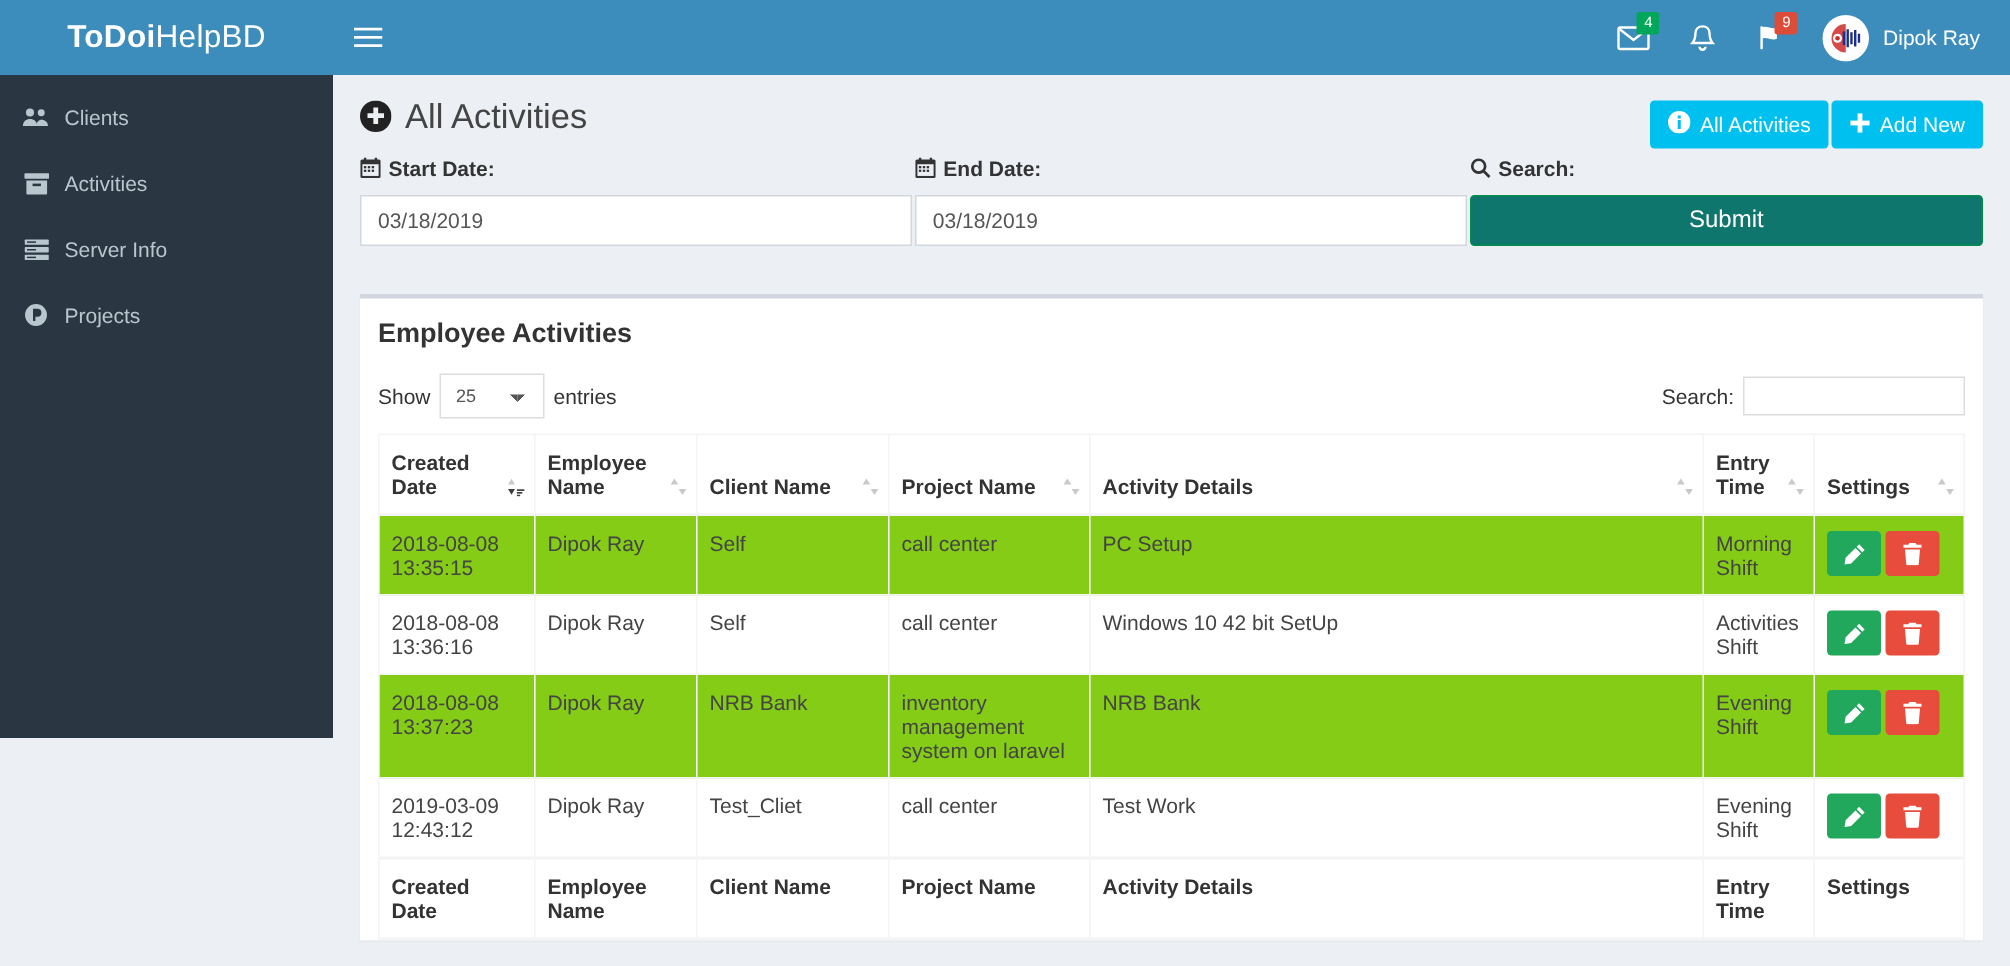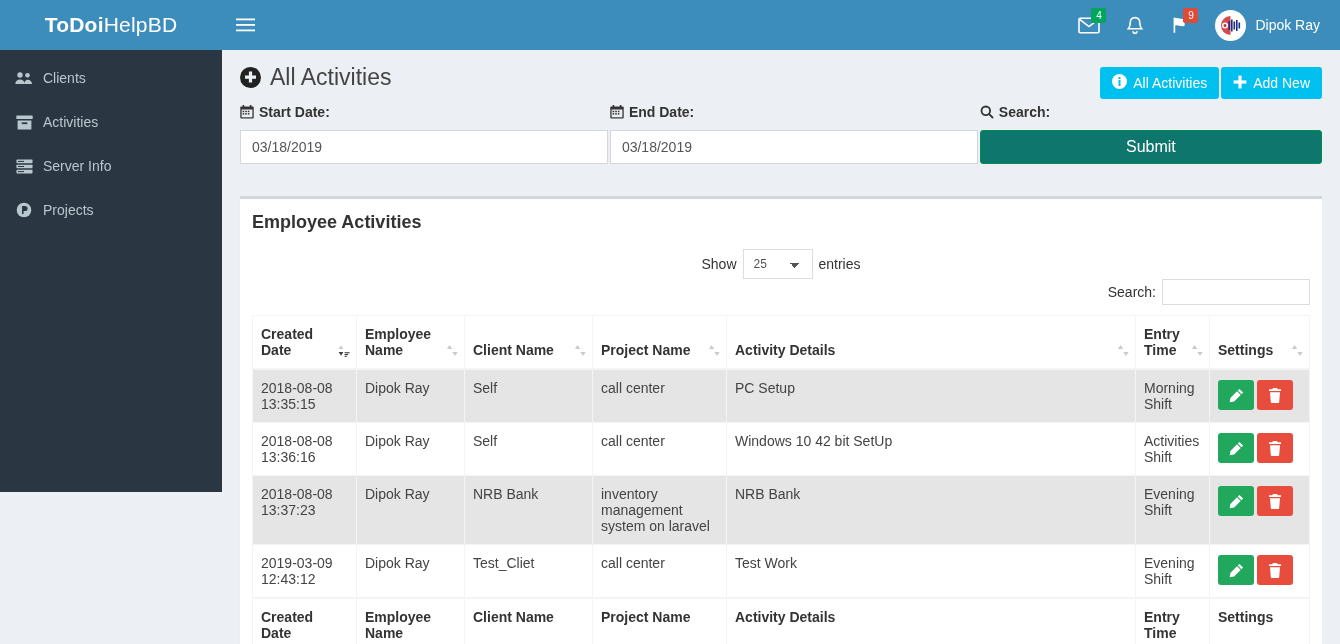--- a/index.html
+++ b/index.html
@@ -188,21 +188,21 @@
   }
   .box-title {
     font-size: 18px; font-weight: bold; color: #333;
     margin: 0;
   }
   .box-body { padding: 6px 12px 0 12px; }
 
   .dt-top {
     display: flex; align-items: center;
     padding: 4px 0 10px 0;
-    font-size: 14px; color: #333; flex-direction: column;
+    font-size: 14px; color: #333;
   }
   .dt-length { display: flex; align-items: center; gap: 6px; }
   .dt-select {
     width: 70px; height: 30px;
     border: 1px solid #ddd;
     background: #fff;
     font-size: 12px;
     font-family: "Liberation Sans", sans-serif;
     color: #555;
     padding-left: 10px;
@@ -256,21 +256,21 @@
   table.dt thead th { border-top: 1px solid #f4f4f4; }
   table.dt tfoot th { border-top: 2px solid #f4f4f4; vertical-align: top;}
   .sort-ico {
     position: absolute;
     right: 6px; bottom: 11px;
     width: 12px; height: 13px;
     opacity: .45;
   }
   .sort-ico.active { opacity: .95; }
   table.dt tbody td { color: #444; }
-  table.dt tbody tr.odd td { background: #e5e5e5; }
+  table.dt tbody tr.odd td { background: #84cc16; }
   table.dt tbody tr.even td { background: #fff; }
 
   .col-created  { width: 104px; }
   .col-employee { width: 108px; }
   .col-client   { width: 128px; }
   .col-project  { width: 134px; }
   .col-details  { width: auto; }
   .col-entry    { width: 74px; }
   .col-settings { width: 100px; }
 

